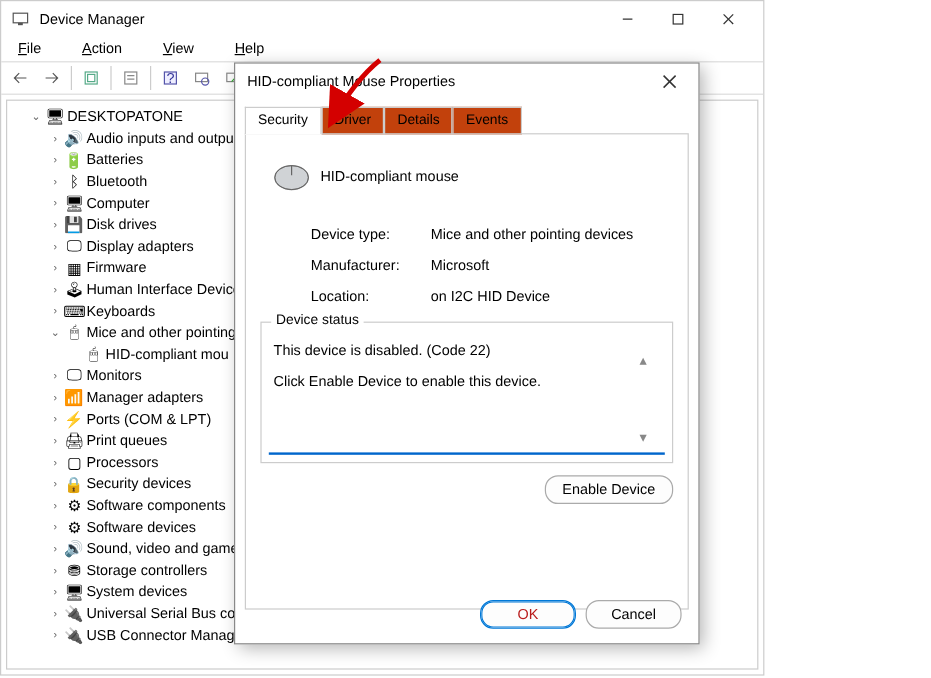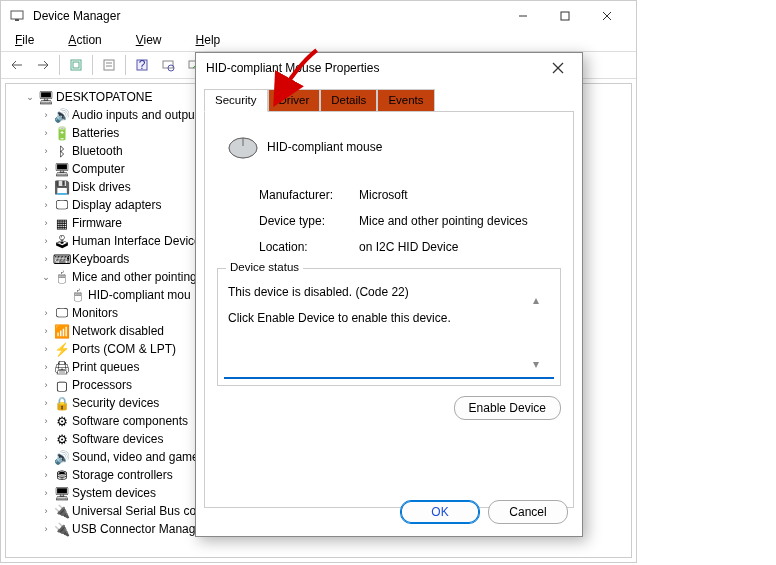--- a/index.html
+++ b/index.html
@@ -45,21 +45,21 @@
     .info-label { width: 100px; }
     
     .fieldset { border: 1px solid #ccc; margin-top: 14px; padding: 10px 6px 6px 6px; position: relative; }
     .fieldset-legend { position: absolute; top: -8px; left: 8px; background: #fff; padding: 0 4px; font-size: 11.5px;}
     .status-box { width: 100%; height: 100px; padding: 4px; border: none; font-size: 11.5px; line-height: 1.5; resize:none; }
     .status-underline { height: 2px; background: #0066cc; margin-top: -2px; }
     .scroll-track { position: absolute; right: 7px; top: 14px; bottom: 8px; width: 14px; display:flex; flex-direction:column; justify-content:space-between; color:#888;}
     
     .enable-row { display: flex; justify-content: flex-end; margin-top: 10px; }
     .btn { padding: 4px 14px; border: 1px solid #aaa; background: #fdfdfd; border-radius: 11px; min-width: 80px; font-size: 12px; cursor: default; }
-    .btn.primary { border-color: #0078d7; color: #1d4ed8; box-shadow: inset 0 0 0 1px #0078d7; }
+    .btn.primary { border-color: #0078d7; color: #b91c1c; box-shadow: inset 0 0 0 1px #0078d7; }
     
     .dlg-buttons { position: absolute; bottom: 12px; right: 14px; display: flex; gap: 8px; }
     
     .arrow { position: absolute; left: 264px; top: 46px; width: 68px; height: 62px; pointer-events: none; z-index: 50; }
   </style>
 </head>
 <body>
 
 <div class="window">
   <div class="titlebar">
@@ -210,21 +210,21 @@
             <span>HID-compliant mou</span>
           </div>
           <div class="tree-node indent-2">
             <span class="expander">›</span>
             <span class="node-icon">🖵</span>
             <span>Monitors</span>
           </div>
           <div class="tree-node indent-2">
             <span class="expander">›</span>
             <span class="node-icon">📶</span>
-            <span>Network disabled</span>
+            <span>Manager adapters</span>
           </div>
           <div class="tree-node indent-2">
             <span class="expander">›</span>
             <span class="node-icon">⚡</span>
             <span>Ports (COM &amp; LPT)</span>
           </div>
           <div class="tree-node indent-2">
             <span class="expander">›</span>
             <span class="node-icon">🖨</span>
             <span>Print queues</span>
@@ -303,26 +303,26 @@
         <svg viewBox="0 0 40 34">
             <ellipse cx="20" cy="18" rx="14" ry="10" fill="#d0d3d6" stroke="#888"></ellipse>
             <ellipse cx="20" cy="18" rx="14" ry="10" fill="none" stroke="#555" stroke-width="0.6"></ellipse>
             <path d="M20 8 v8" stroke="#666"></path>
           </svg>
       </span>
       <span>HID-compliant mouse</span>
     </div>
 
     <div class="info-row">
+      <span class="info-label">Device type:</span>
+      <span>Mice and other pointing devices</span>
+    </div>
+    <div class="info-row">
       <span class="info-label">Manufacturer:</span>
       <span>Microsoft</span>
-    </div>
-    <div class="info-row">
-      <span class="info-label">Device type:</span>
-      <span>Mice and other pointing devices</span>
     </div>
     <div class="info-row">
       <span class="info-label">Location:</span>
       <span>on I2C HID Device</span>
     </div>
 
     <div class="fieldset">
       <span class="fieldset-legend">Device status</span>
       <div style="position:relative">
         <div class="status-box">

